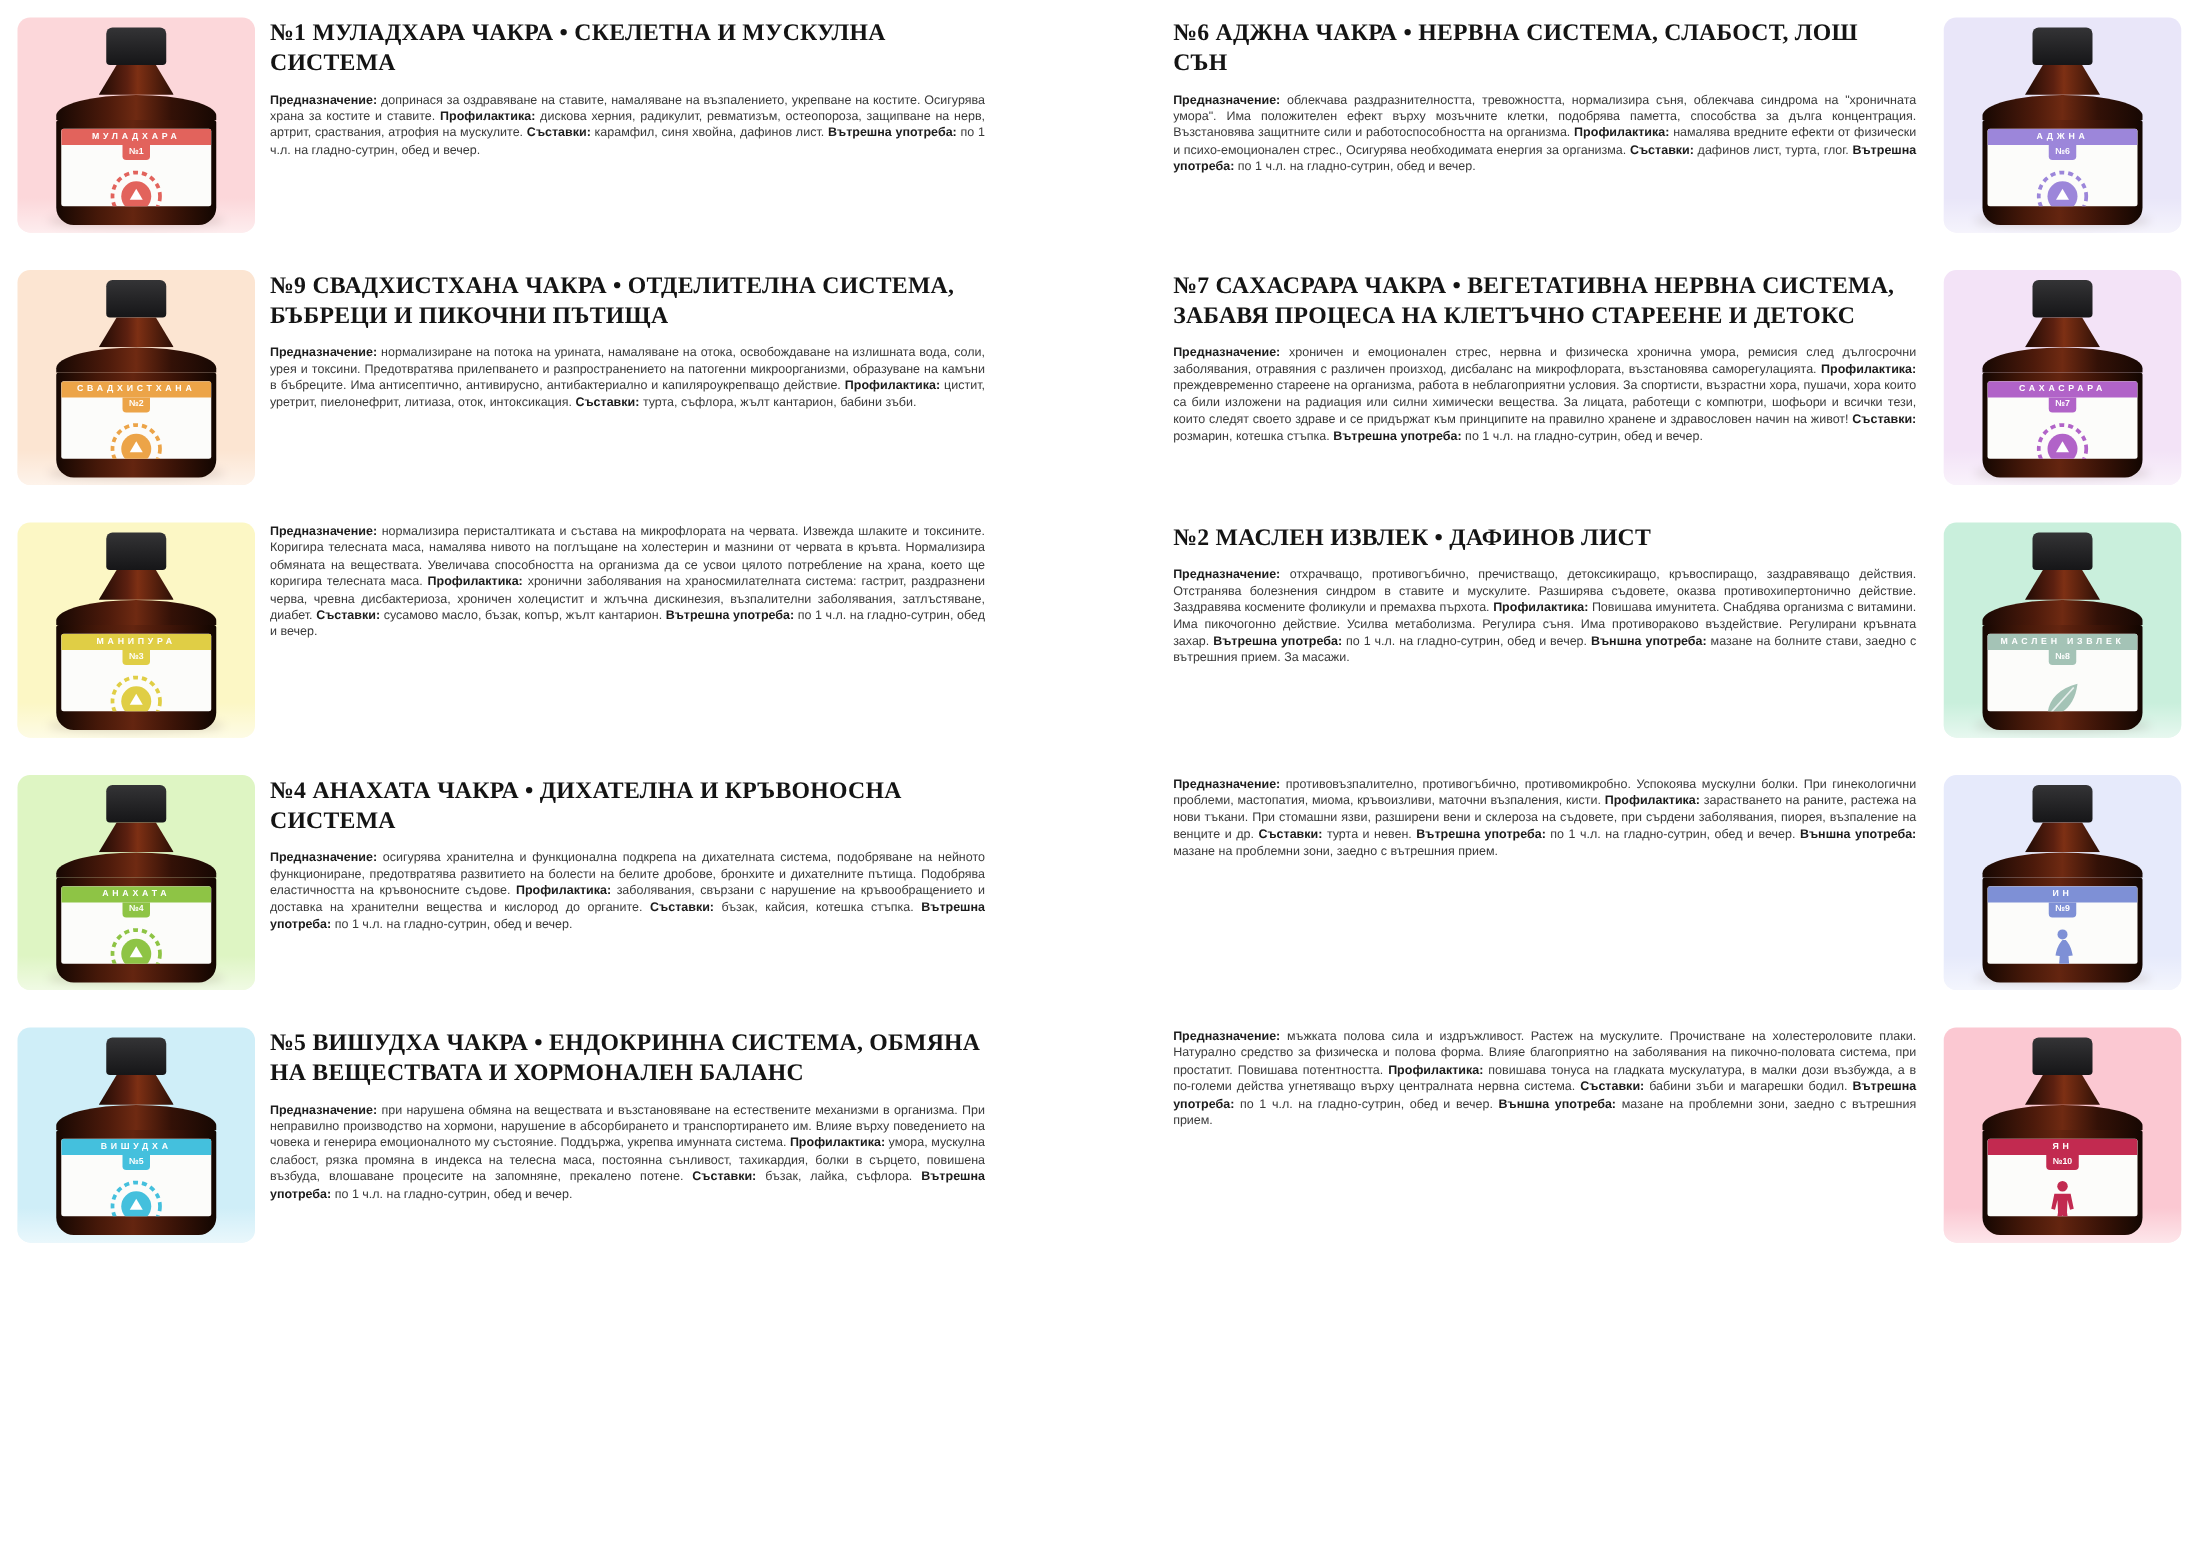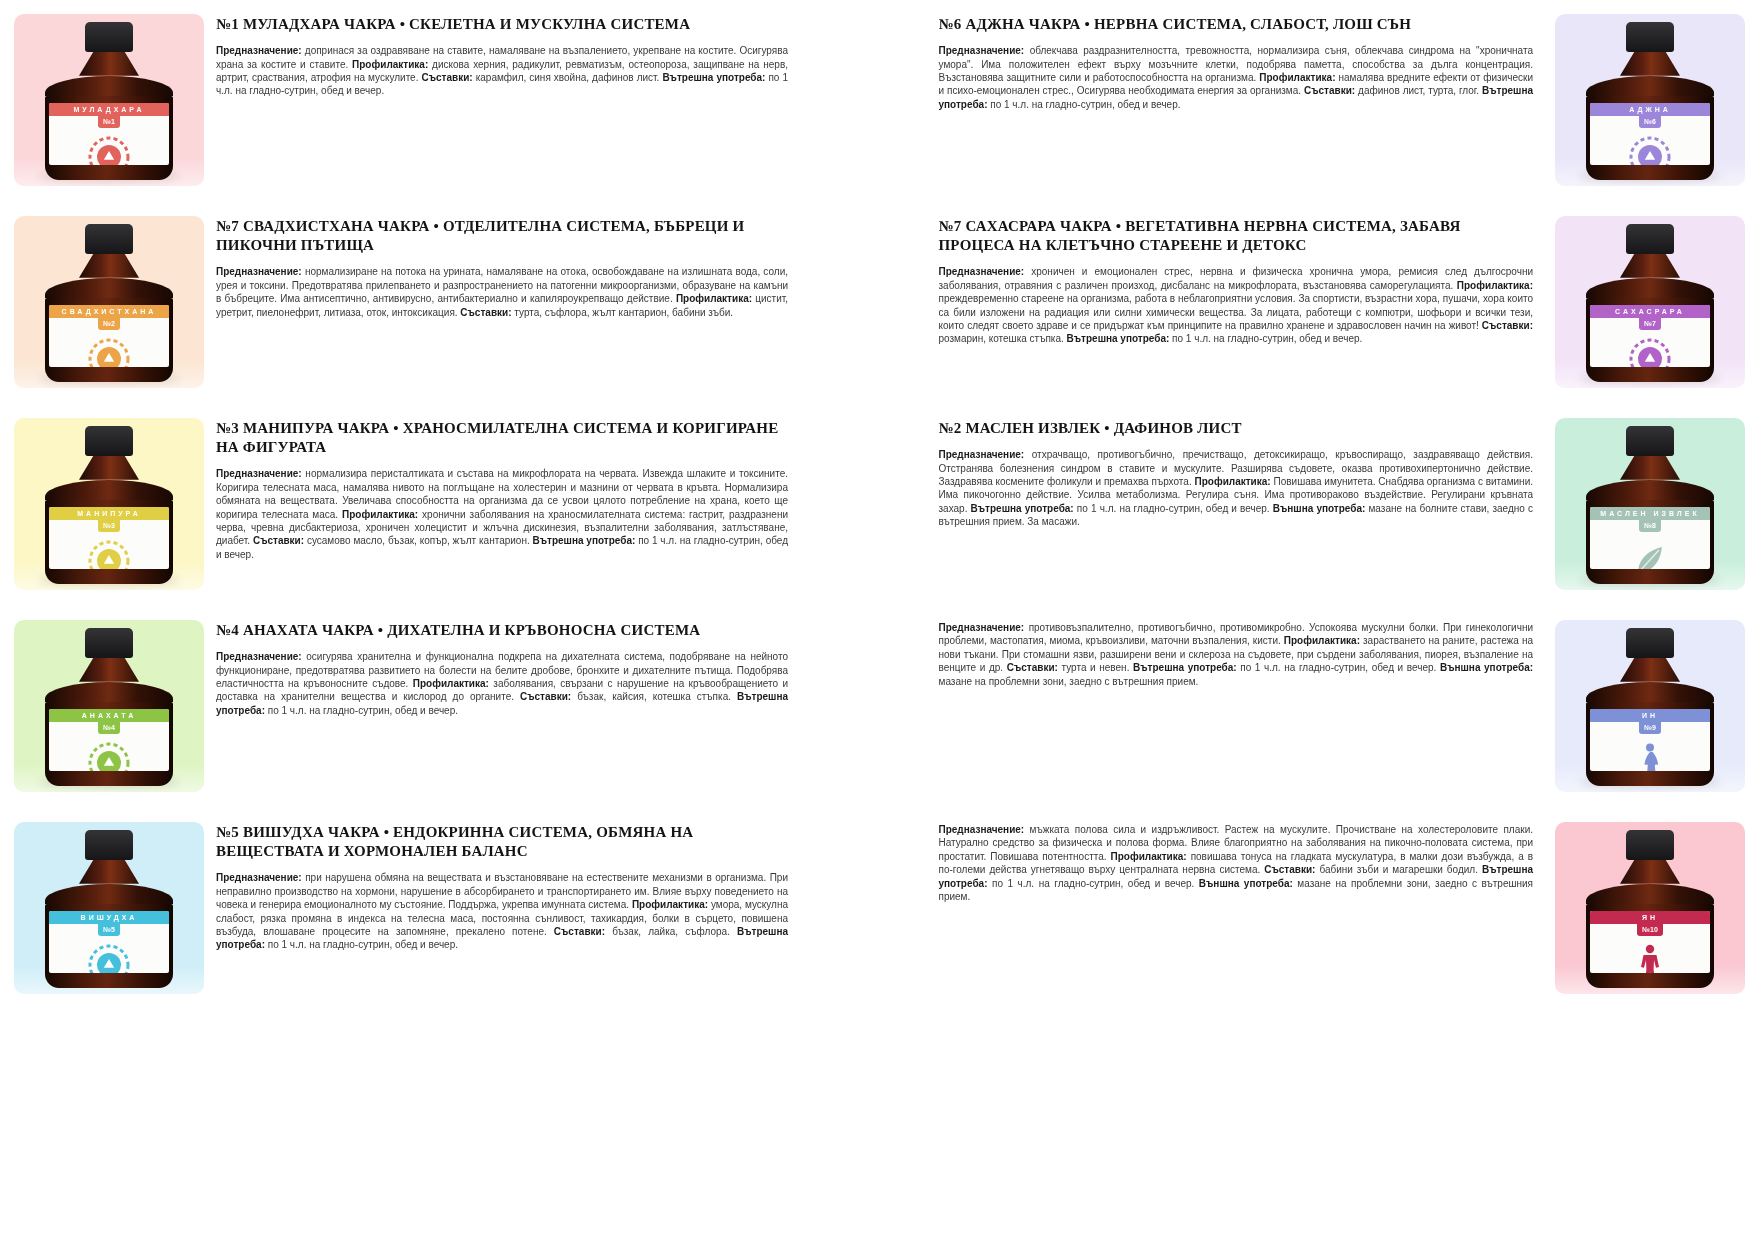--- a/index.html
+++ b/index.html
@@ -97,21 +97,21 @@
     width:48px; height:11px; background:#fff; border-radius:6px;
     display:flex; align-items:center; gap:2px; padding:0 3px;
   }
   .pill-dot { width:7px; height:7px; border-radius:50%; background:#d42a5c; flex:0 0 auto; }
   .pill-line { flex:1; height:3px; background:#8d97a0; opacity:.55; border-radius:2px; }
 
   
   .text { flex:1; padding-top:1px; }
   .ptitle {
     font-family:"Liberation Serif", serif;
-    font-weight:700; font-size:15px; line-height:1.28;
+    font-weight:700; font-size:19px; line-height:1.28;
     color:#141414; letter-spacing:.2px;
     margin:0 0 10px 0;
   }
   .pdesc {
     margin:0; font-size:10px; line-height:1.34; color:#3a3a3a;
     text-align:justify;
   }
   .pdesc .bold { font-weight:700; color:#1c1c1c; }
 </style>
 </head>
@@ -166,21 +166,21 @@
                     <path d="M22 16 l5.2 8.8 h-10.4 z" fill="#fff"></path>
                   </svg>
                 </div>
             <div class="bsubtitle">ОТДЕЛИТЕЛНА СИСТЕМА, БЪБРЕЦИ И ПИКОЧНИ ПЪТИЩА</div>
 
           </div>
         </div>
       </div>
     </div>
     <div class="text">
-      <h2 class="ptitle">№7  СВАДХИСТХАНА ЧАКРА • ОТДЕЛИТЕЛНА СИСТЕМА, БЪБРЕЦИ И ПИКОЧНИ ПЪТИЩА</h2>
+      <h2 class="ptitle">№9  СВАДХИСТХАНА ЧАКРА • ОТДЕЛИТЕЛНА СИСТЕМА, БЪБРЕЦИ И ПИКОЧНИ ПЪТИЩА</h2>
       <p class="pdesc"><span class="bold">Предназначение:</span><span> нормализиране на потока на урината, намаляване на отока, освобождаване на излишната вода, соли, урея и токсини. Предотвратява прилепването и разпространението на патогенни микроорганизми, образуване на камъни в бъбреците. Има антисептично, антивирусно, антибактериално и капиляроукрепващо действие. </span><span class="bold">Профилактика:</span><span> цистит, уретрит, пиелонефрит, литиаза, оток, интоксикация. </span><span class="bold">Съставки:</span><span> турта, съфлора, жълт кантарион, бабини зъби.</span></p>
     </div>
   </div>
 
   <div class="product-row img-left" style="--accent: #e0ce45; --tile-bg: #fcf7c5;">
     <div class="tile">
       <div class="bottle-shadow"></div>
       <div class="bottle">
         <div class="cap"></div>
         <div class="neck"></div>
@@ -201,21 +201,20 @@
               <div class="pill">
                 <div class="pill-dot"></div>
                 <div class="pill-line"></div>
               </div>
             </div>
           </div>
         </div>
       </div>
     </div>
     <div class="text">
-      <h2 class="ptitle">№3 МАНИПУРА ЧАКРА • ХРАНОСМИЛАТЕЛНА СИСТЕМА И КОРИГИРАНЕ НА ФИГУРАТА</h2>
       <p class="pdesc"><span class="bold">Предназначение:</span><span> нормализира перисталтиката и състава на микрофлората на червата. Извежда шлаките и токсините. Коригира телесната маса, намалява нивото на поглъщане на холестерин и мазнини от червата в кръвта. Нормализира обмяната на веществата. Увеличава способността на организма да се усвои цялото потребление на храна, което ще коригира телесната маса. </span><span class="bold">Профилактика:</span><span> хронични заболявания на храносмилателната система: гастрит, раздразнени черва, чревна дисбактериоза, хроничен холецистит и жлъчна дискинезия, възпалителни заболявания, затлъстяване, диабет. </span><span class="bold">Съставки:</span><span> сусамово масло, бъзак, копър, жълт кантарион. </span><span class="bold">Вътрешна употреба:</span><span> по 1 ч.л. на гладно-сутрин, обед и вечер.</span></p>
     </div>
   </div>
 
   <div class="product-row img-left" style="--accent: #8ec445; --tile-bg: #def5c3;">
     <div class="tile">
       <div class="bottle-shadow"></div>
       <div class="bottle">
         <div class="cap"></div>
         <div class="neck"></div>

